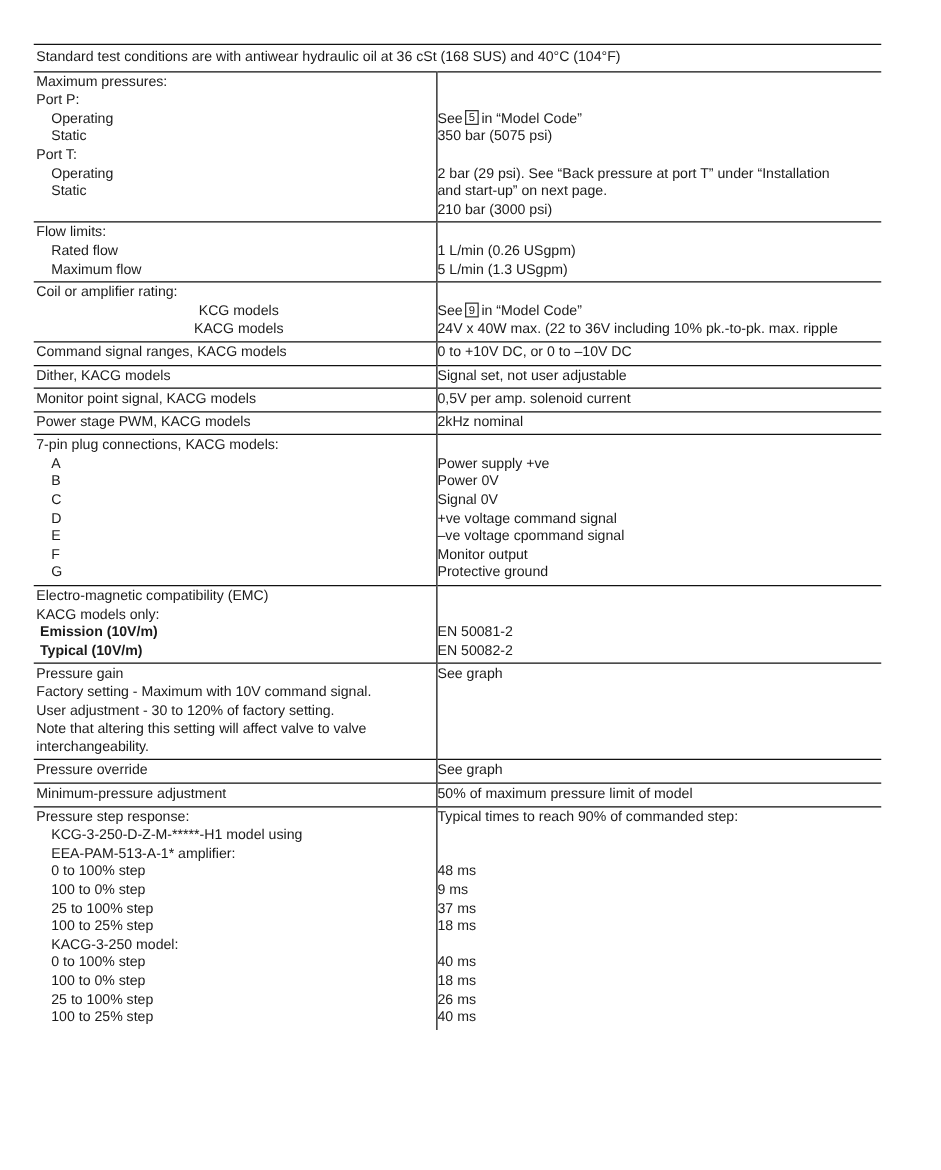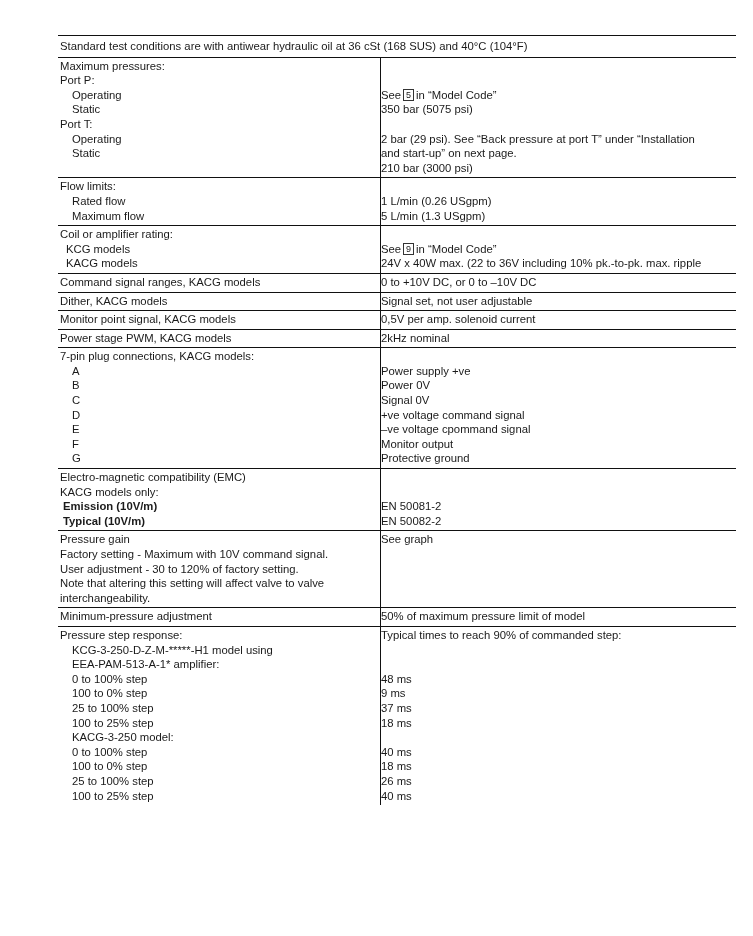--- a/index.html
+++ b/index.html
@@ -1,26 +1,26 @@
 <!DOCTYPE html>
 <html><head>
 <meta charset="utf-8">
 <style>
   html, body { margin:0; padding:0; background:#ffffff; }
   body { width:753px; height:936px; position:relative; font-family:"Liberation Sans", sans-serif; color:#1a1a1a; font-size:11.3px; }
-  .page { position:absolute; left:58px; top:35px; width:678px; }
+  .page { position:absolute; left:27px; top:35px; width:678px; }
   .row-full { border-top:1.5px solid #111; padding:3px 2px 3px 2px; line-height:14.6px; }
   table { border-collapse:collapse; width:678px; table-layout:fixed; }
   td { vertical-align:top; line-height:14.6px; padding:1px 2px 2px 2px; }
   tr { border-top:1.5px solid #111;margin-top:13px; }
   tr.last { border-bottom:1.5px solid #111; }
   td.l { width:318px; border-right:1.5px solid #111; }
   td.r { padding-left:0; }
   .ind1 { padding-left:12px; }
-  .ind2 { padding-left:6px; }
+  .ind2 { padding-left:6px;text-align:center; }
   .ind3 { padding-left:3px;font-weight:bold; }
   .line { display:block; white-space:nowrap; }
   .blank { display:block; height:14.6px; }
   .boxnum { display:inline-block; border:1px solid #333; font-size:9px; line-height:10px; width:9px; text-align:center; margin:0 2px; vertical-align:1px; }
   .rs { padding-left:8px; }
 </style>
 </head>
 <body>
 
 <div class="page">
@@ -135,20 +135,24 @@
       <td class="l">
         <span class="line">Pressure gain</span>
         <span class="line">Factory setting - Maximum with 10V command signal.</span>
         <span class="line">User adjustment - 30 to 120% of factory setting.</span>
         <span class="line">Note that altering this setting will affect valve to valve</span>
         <span class="line">interchangeability.</span>
       </td>
       <td class="r">See graph</td>
     </tr>
     <tr>
+      <td class="l">Pressure override</td>
+      <td class="r">See graph</td>
+    </tr>
+    <tr>
       <td class="l">Minimum-pressure adjustment</td>
       <td class="r">50% of maximum pressure limit of model</td>
     </tr>
 
     <tr>
       <td class="l">
         <span class="line">Pressure step response:</span>
         <span class="line ind1">KCG-3-250-D-Z-M-*****-H1 model using</span>
         <span class="line ind1">EEA-PAM-513-A-1* amplifier:</span>
         <span class="line ind1">0 to 100% step</span>

